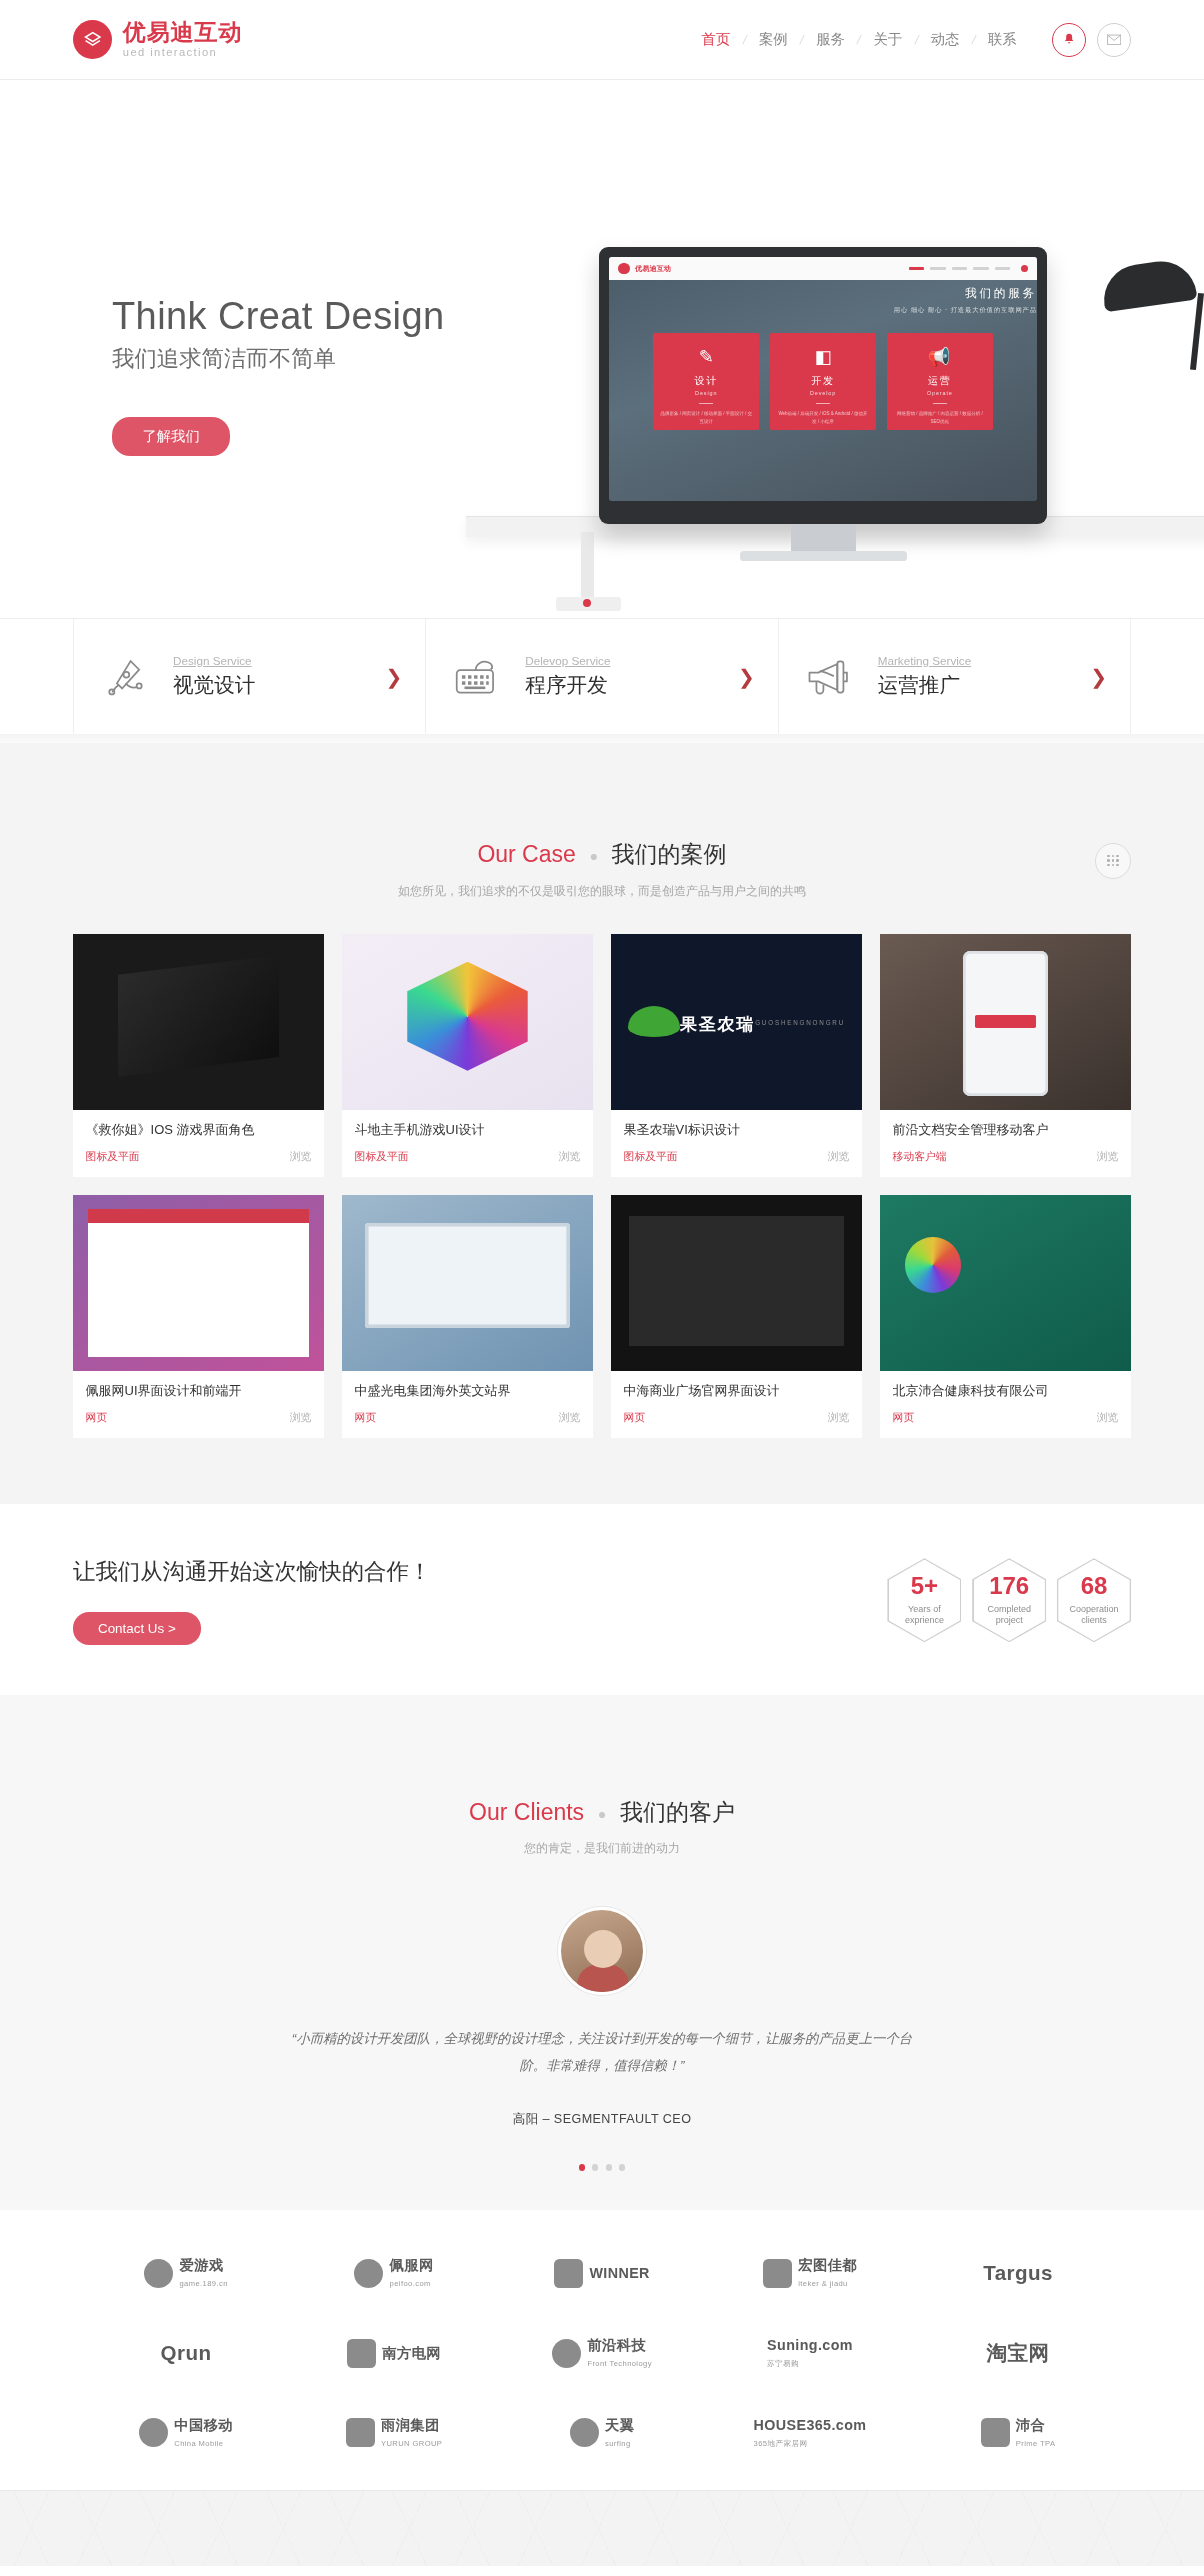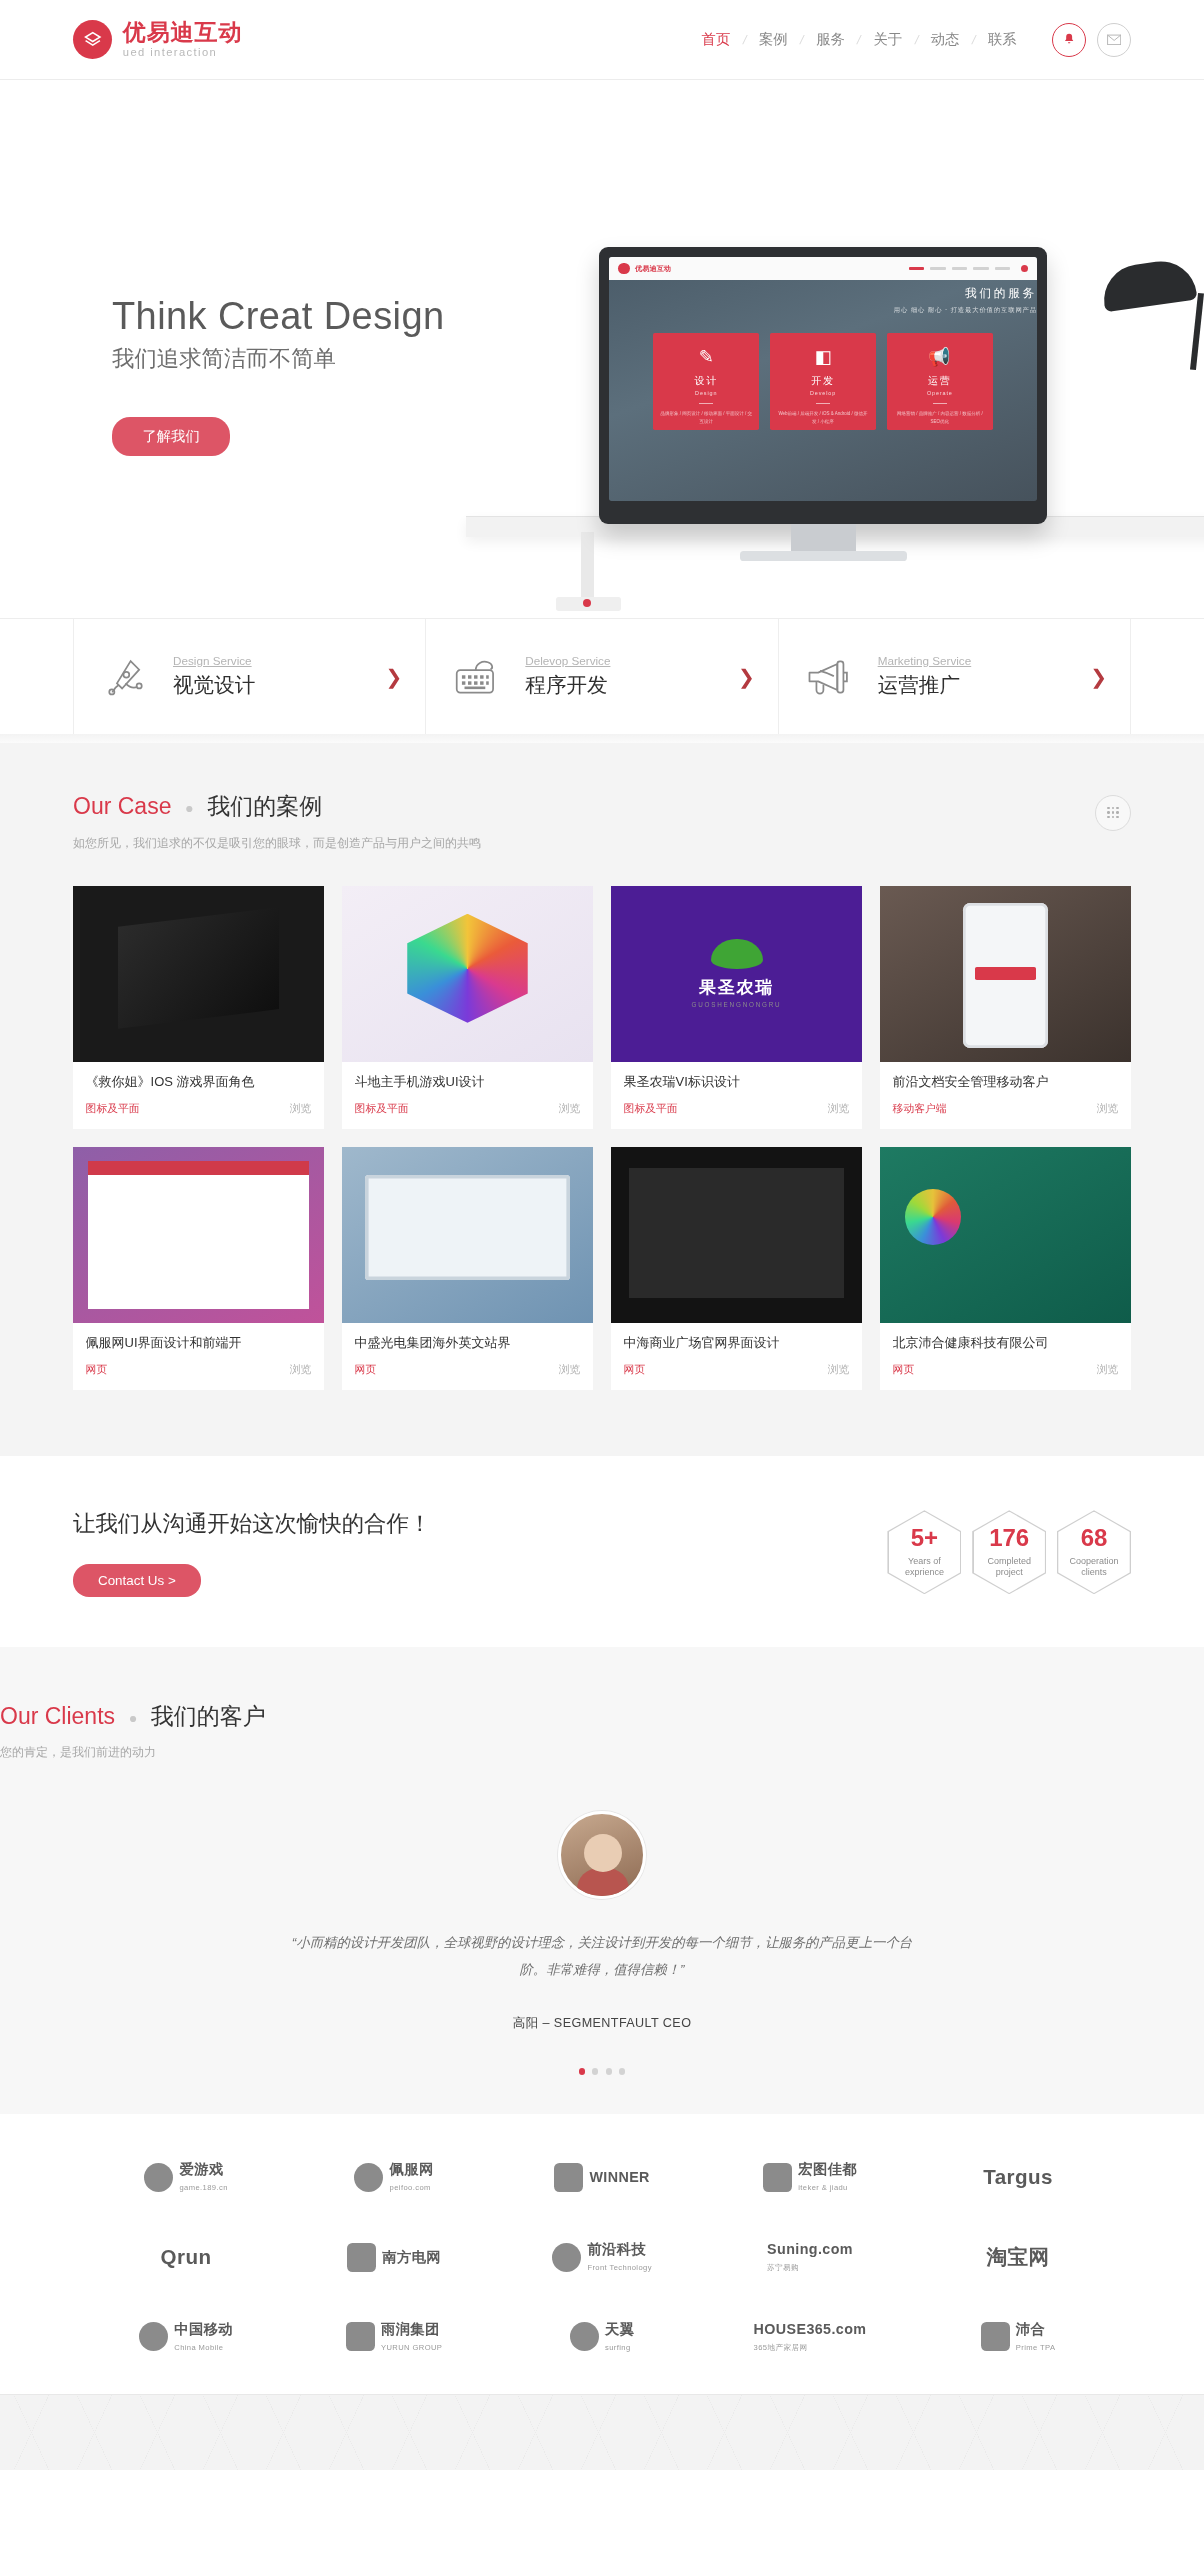--- a/index.html
+++ b/index.html
@@ -78,21 +78,21 @@
   .svc:last-child{border-right:0.9px solid #eeeeee;}
   .svc-ico{width:56px;height:48px;flex:0 0 56px;display:flex;align-items:center;justify-content:center;}
   .svc-tx{flex:1;}
   .svc-en{font-size:11.7px;color:#b5b5b5;text-decoration:underline;}
   .svc-cn{font-size:20.6px;color:#2f2f2f;margin-top:3.6px;}
   .svc-arrow{font-size:20px;color:#b43a40;font-weight:300;}
   .svc-shadow{height:9px;background:linear-gradient(#f3f3f3,#fbfbfb);}
 
   
   .cases{background:#f4f4f4;padding:48px 0 66px 0;}
-  .sec-head{position:relative;}
+  .sec-head{text-align:center;position:relative;margin-top:48px;}
   .sec-title{font-size:23px;margin:0;font-weight:normal;}
   .sec-title .en{color:#d9394a;}
   .sec-title .dot{color:#c9c9c9;font-size:14.3px;margin:0 7.2px;vertical-align:middle;}
   .sec-title .cn{color:#333;}
   .sec-sub{font-size:12px;color:#a7a7a7;margin-top:12.6px;}
   .grid-btn{position:absolute;right:0;top:3.6px;width:34px;height:34px;border-radius:50%;
             border:0.9px solid #dcdcdc;background:#f8f8f8;display:flex;align-items:center;justify-content:center;}
   .dots3{display:grid;grid-template-columns:repeat(3,2.7px);gap:1.8px;}
   .dots3 i{width:2.7px;height:2.7px;background:#b0b0b0;border-radius:50%;display:block;}
   .case-grid{width:1058px;margin:34px auto 0;display:grid;grid-template-columns:repeat(4,1fr);gap:18px;}
@@ -105,21 +105,21 @@
   .case-view{color:#b0b0b0;}
 
   
   .th-a{background:#1a1a1a;}
   .th-a:after{content:"";position:absolute;left:18%;top:18%;width:64%;height:58%;
      background:linear-gradient(135deg,#2b2b2b,#0f0f0f);transform:skewY(-7deg);}
   .th-b{background:linear-gradient(150deg,#f3eef6,#e8e2f0);}
   .th-b:after{content:"";position:absolute;left:26%;top:16%;width:48%;height:62%;
      background:conic-gradient(#f2c43a,#ea5b3a,#d93a8f,#7b3ad9,#3a8fd9,#3ad98f,#f2c43a);
      clip-path:polygon(50% 0,100% 27%,100% 73%,50% 100%,0 73%,0 27%);}
-  .th-c{background:#4c1d95;display:flex;align-items:center;justify-content:center;flex-direction:column;}
+  .th-c{background:#0f172a;display:flex;align-items:center;justify-content:center;flex-direction:row;}
   .th-c .leaf{width:52px;height:30.5px;background:#3fa535;border-radius:50% 50% 50% 50%/70% 70% 30% 30%;}
   .th-c .t1{color:#fff;font-size:17px;font-weight:bold;margin-top:6.3px;letter-spacing:1.8px;}
   .th-c .t2{color:#8c8c8c;font-size:6.3px;letter-spacing:1.8px;margin-top:2.7px;}
   .th-d{background:linear-gradient(150deg,#6a5a52,#3b322d);}
   .th-d:after{content:"";position:absolute;left:33%;top:10%;width:34%;height:82%;background:#f4f6f8;border-radius:7.2px;
      box-shadow:inset 0 0 0 2.7px #dcdfe3;}
   .th-d:before{content:"";position:absolute;left:38%;top:46%;width:24%;height:13.4px;background:#d9394a;border-radius:1.8px;z-index:2;}
   .th-e{background:linear-gradient(150deg,#8e5fa8,#c0529a);}
   .th-e:after{content:"";position:absolute;left:6%;top:8%;width:88%;height:84%;background:#fff;}
   .th-e:before{content:"";position:absolute;left:6%;top:8%;width:88%;height:14.3px;background:#d03a4a;z-index:2;}

